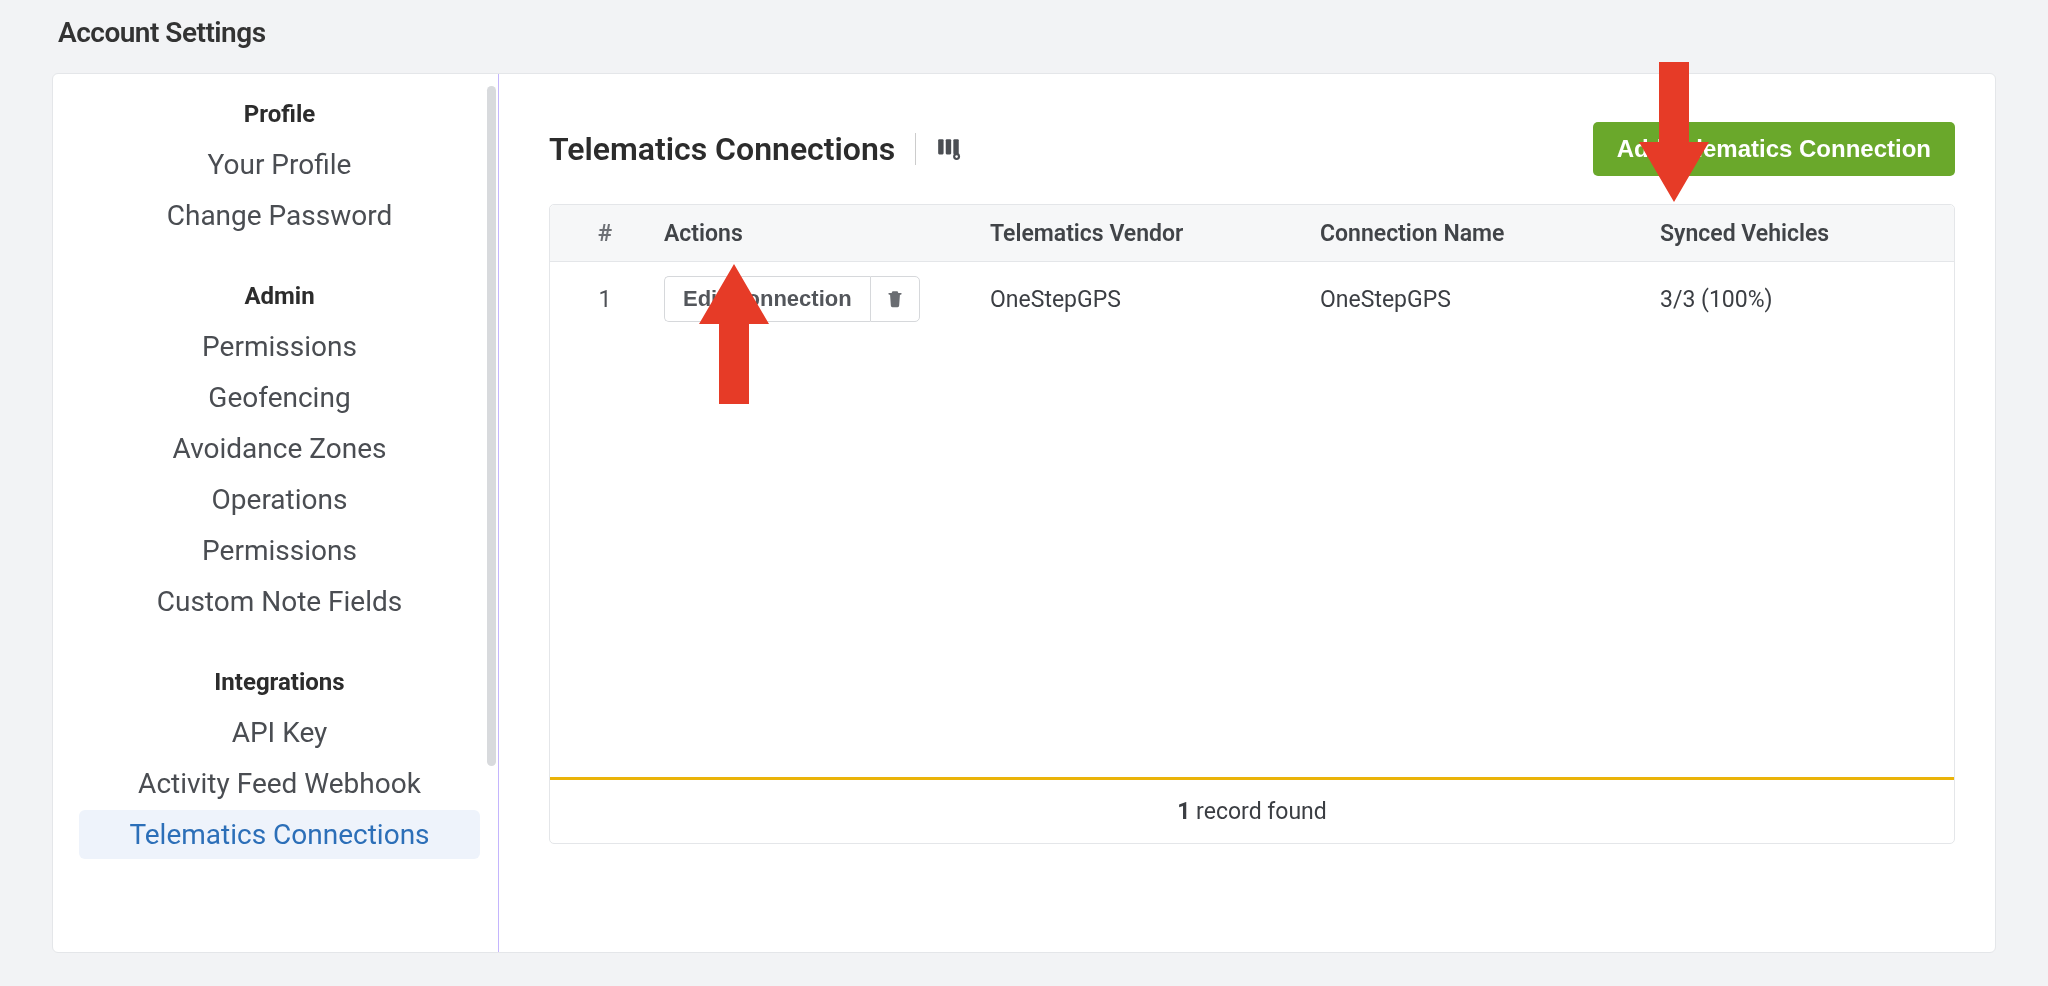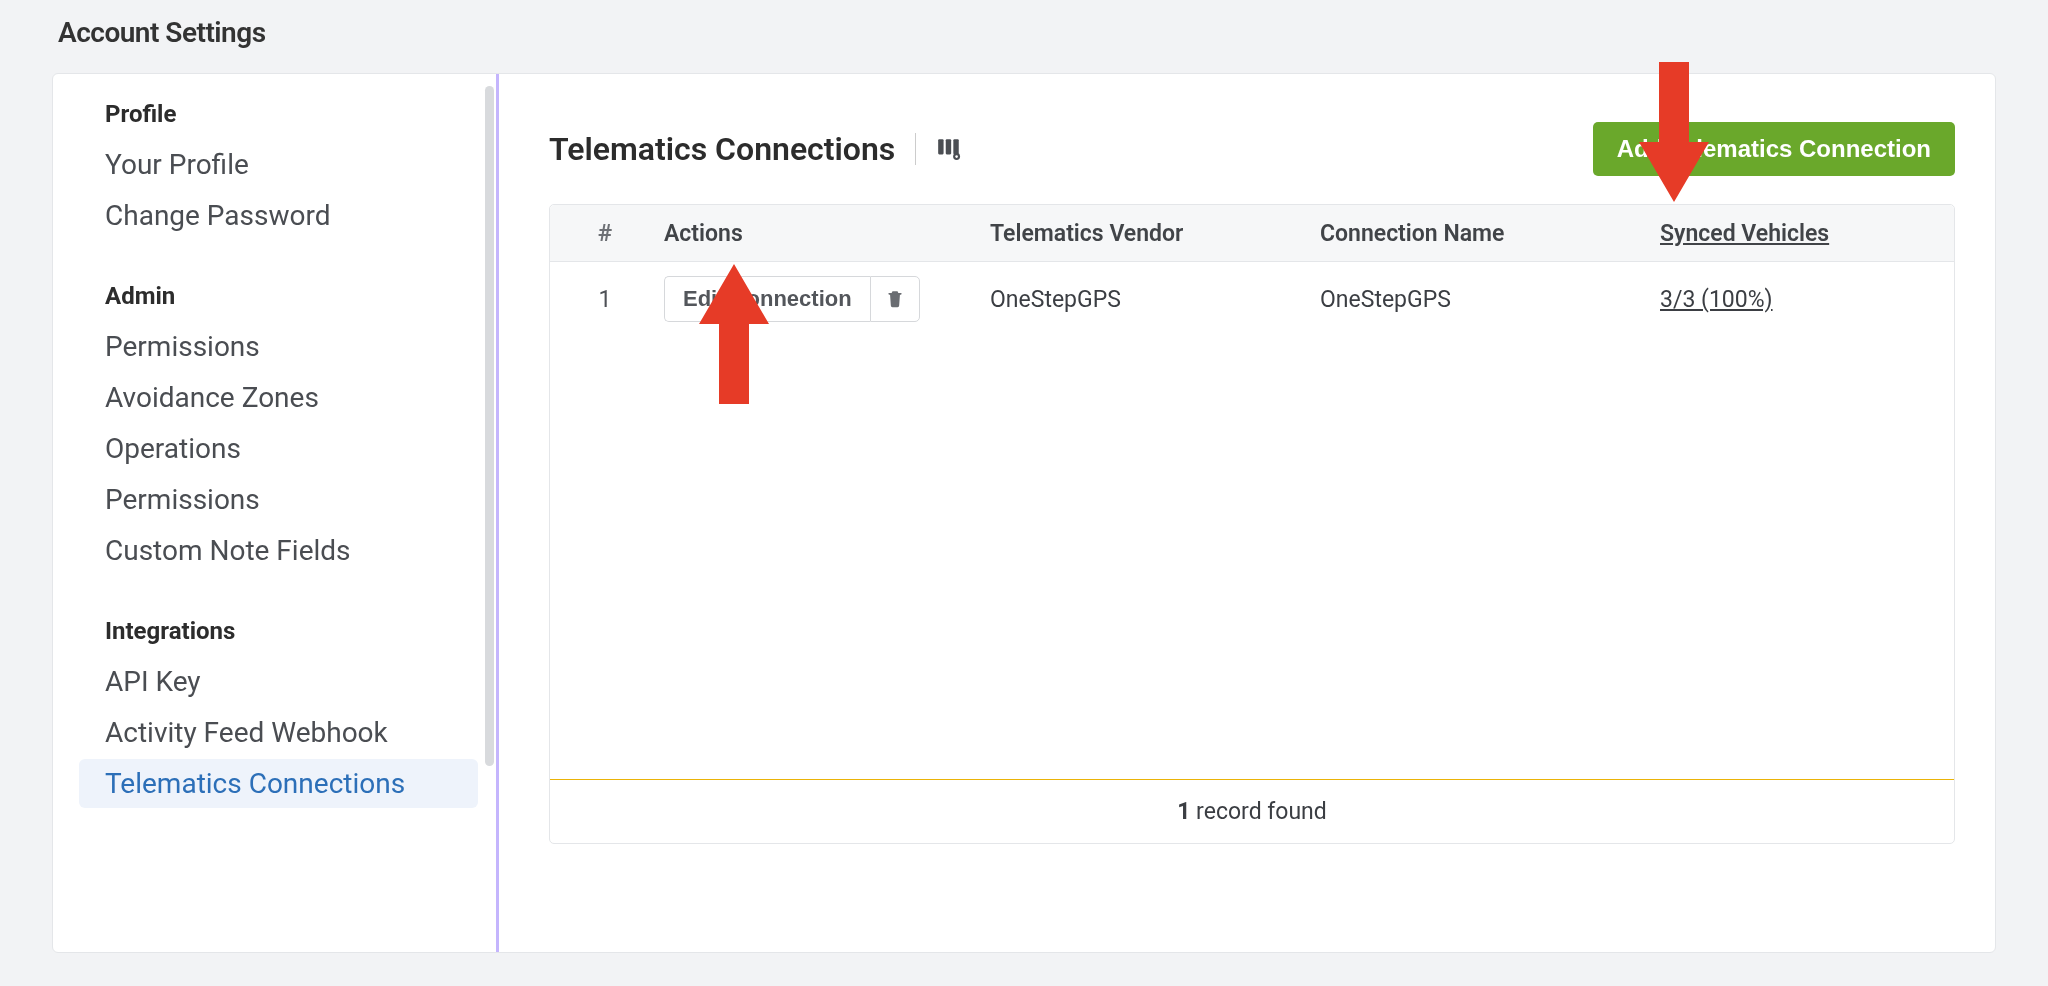--- a/index.html
+++ b/index.html
@@ -23,23 +23,24 @@
   }
   .panel {
     display:flex;
     background:#fff;
     border:1px solid #e4e6e9;
     border-radius:6px;
     min-height:880px;
   }
   .sidebar {
     width:446px;
-    border-right:3px solid #c4b5fd;
+    border-right:1px solid #c4b5fd;
     position:relative;
     padding:22px 18px 22px 26px;
+    text-align:center;
   }
   .sidebar .scroll-track {
     position:absolute;
     right:0; top:0;
     width:14px;
     height:100%;
   }
   .sidebar .scroll-thumb {
     position:absolute;
     right:2px; top:12px;
@@ -122,21 +123,21 @@
     border-top-right-radius:5px;
     padding:14px 0;
     font-size:23px;
     font-weight:600;
     color:#414448;
   }
   .col-num  { width:110px; text-align:center; }
   .col-act  { width:330px; padding-left:4px;}
   .col-ven  { width:330px; }
   .col-name { width:340px; }
-  .col-sync { flex:1; padding-left:0;text-decoration:underline; }
+  .col-sync { flex:1; padding-left:0; }
   .hash-icon { font-size:24px; color:#6d7075; font-weight:600;}
 
   .table-row {
     display:flex;
     align-items:center;
     padding:14px 0;
     font-size:23px;
     color:#3b3e43;
   }
   .table-row .col-num { font-weight:400; color:#4e5156; }
@@ -163,21 +164,21 @@
     border-bottom-right-radius:5px;
     padding:9px 14px;
     cursor:pointer;
     display:flex;
     align-items:center;
   }
   .delete-btn svg { width:20px; height:22px; }
 
   .table-body { flex:1; }
   .table-foot {
-    border-top:1px solid #eab308;
+    border-top:3px solid #eab308;
     text-align:center;
     padding:18px 0;
     font-size:23px;
     color:#3b3e43;
   }
   .table-foot .bold { font-weight:700; }
 
   
   .arrow {
     position:absolute;
@@ -196,20 +197,21 @@
     <aside class="sidebar">
 
       <div class="section-title">Profile</div>
       <div class="sidebar-item">Your Profile</div>
       <div class="sidebar-item">Change Password</div>
 
       <div class="section-gap"></div>
 
       <div class="section-title">Admin</div>
       <div class="sidebar-item">Permissions</div>
+      <div class="sidebar-item">Geofencing</div>
       <div class="sidebar-item">Avoidance Zones</div>
       <div class="sidebar-item">Operations</div>
       <div class="sidebar-item">Permissions</div>
       <div class="sidebar-item">Custom Note Fields</div>
 
       <div class="section-gap"></div>
 
       <div class="section-title">Integrations</div>
       <div class="sidebar-item">API Key</div>
       <div class="sidebar-item">Activity Feed Webhook</div>

